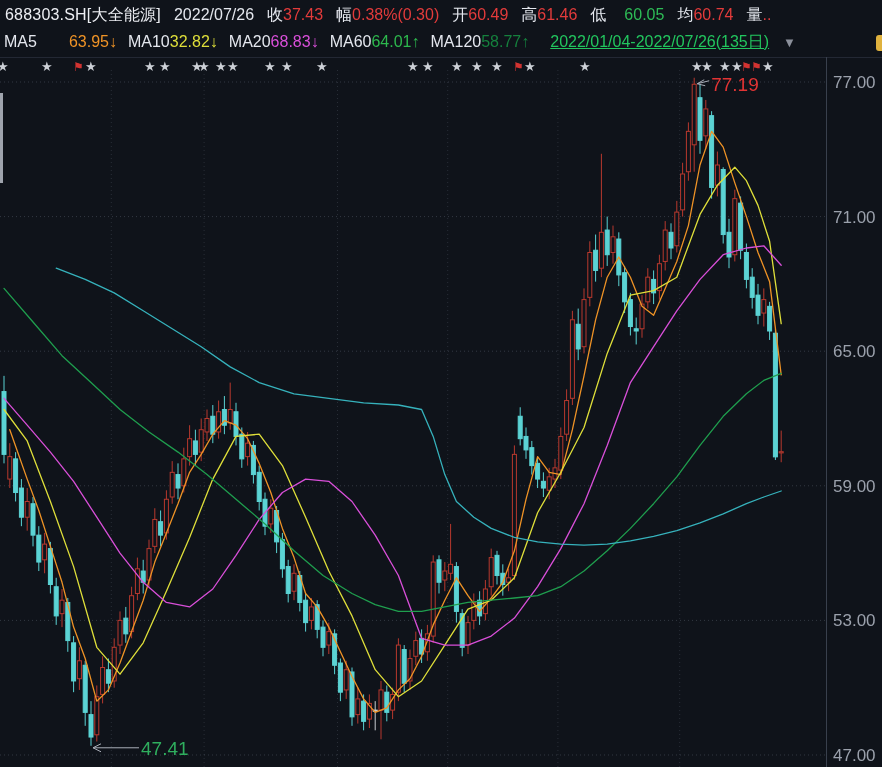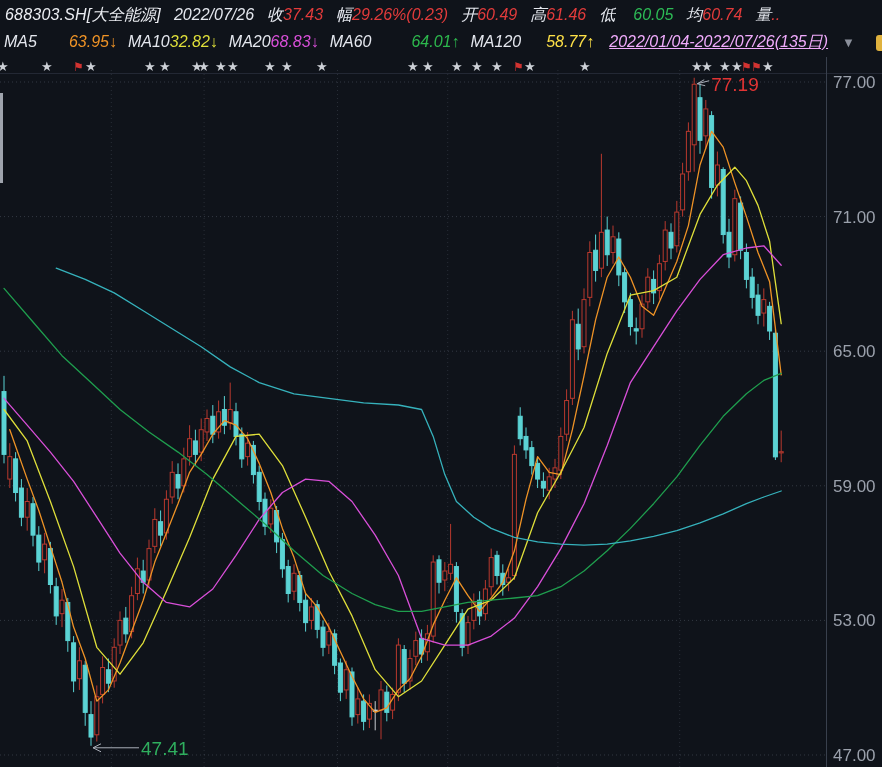--- a/index.html
+++ b/index.html
@@ -1,27 +1,27 @@
 <!DOCTYPE html>
 <html><head>
 <meta charset="utf-8">
 <style>
   html,body{margin:0;padding:0;background:#0f131a;width:882px;height:767px;overflow:hidden;
     font-family:"Liberation Sans","DejaVu Sans",sans-serif;}
   #app{position:relative;width:882px;height:767px;background:#0f131a;}
-  #hdr{position:absolute;left:0;top:0;width:882px;height:74px;border-bottom:1px solid #232834;
-    box-sizing:border-box;overflow:hidden;font-style:italic;}
+  #hdr{position:absolute;left:0;top:0;width:882px;height:58px;border-bottom:1px solid #232834;
+    box-sizing:border-box;overflow:hidden;}
   .hrow{position:absolute;left:0;width:882px;white-space:nowrap;display:flex;align-items:center;}
   #hrow1{top:3px;height:24px;font-size:16px;padding-left:5px;gap:13px;}
   #hrow2{top:30px;height:24px;font-size:16px;padding-left:4px;gap:11px;}
   .fld{display:inline-flex;align-items:center;}
   .lbl{color:#e4e7ee;}
   .sym{color:#eceef3;letter-spacing:.2px;}
   .red{color:#e23b3b;} .grn{color:#2dbb56;margin-left:18px;}
-  .range-btn{color:#f0abfc;text-decoration:underline;margin-left:4px;cursor:pointer;}
+  .range-btn{color:#22c55e;text-decoration:underline;margin-left:10px;cursor:pointer;}
   .dd{color:#8b909b;font-size:13px;margin-left:3px;cursor:pointer;}
   #edge-ico{position:absolute;right:-3px;top:35px;width:9px;height:16px;background:#e0b23e;
     border-radius:3px;}
   #chart{position:absolute;left:0;top:0;}
   svg text{font-family:"Liberation Sans","DejaVu Sans",sans-serif;}
 </style>
 </head>
 <body>
 
 <div id="app">
@@ -30,21 +30,21 @@
     <div class="hrow" id="hrow1">
       <span class="sym">688303.SH[大全能源]</span>
       <span class="lbl">2022/07/26</span>
 
     <span class="fld">
           <span class="lbl">收</span>
           <span class="red">37.43</span>
         </span>
         <span class="fld">
           <span class="lbl">幅</span>
-          <span class="red">29.26%(0.23)</span>
+          <span class="red">0.38%(0.30)</span>
         </span>
         <span class="fld">
           <span class="lbl">开</span>
           <span class="red">60.49</span>
         </span>
         <span class="fld">
           <span class="lbl">高</span>
           <span class="red">61.46</span>
         </span>
         <span class="fld">
@@ -69,25 +69,25 @@
         <span class="fld">
           <span class="lbl">MA10 </span>
           <span style="color: rgb(223, 223, 58);">32.82↓</span>
         </span>
         <span class="fld">
           <span class="lbl">MA20 </span>
           <span style="color: rgb(217, 79, 217);">68.83↓</span>
         </span>
         <span class="fld">
           <span class="lbl">MA60 </span>
-          <span style="color: rgb(45, 184, 77); padding-left: 40px;">64.01↑</span>
+          <span style="color: rgb(45, 184, 77);">64.01↑</span>
         </span>
         <span class="fld">
           <span class="lbl">MA120 </span>
-          <span style="color: #fde047; padding-left: 25px;">58.77↑</span>
+          <span style="color: #15803d;">58.77↑</span>
         </span>
         <span class="range-btn">2022/01/04-2022/07/26(135日)</span>
       <span class="dd">▼</span>
     </div>
     <div id="edge-ico"></div>
   </div>
 
   <svg id="chart" width="882" height="767" viewBox="0 0 882 767">
     <g id="g-grid">
         <line x1="0" y1="82" x2="826" y2="82" stroke="#8f99ad" stroke-opacity="0.28" stroke-width="1" stroke-dasharray="1 3"></line>

